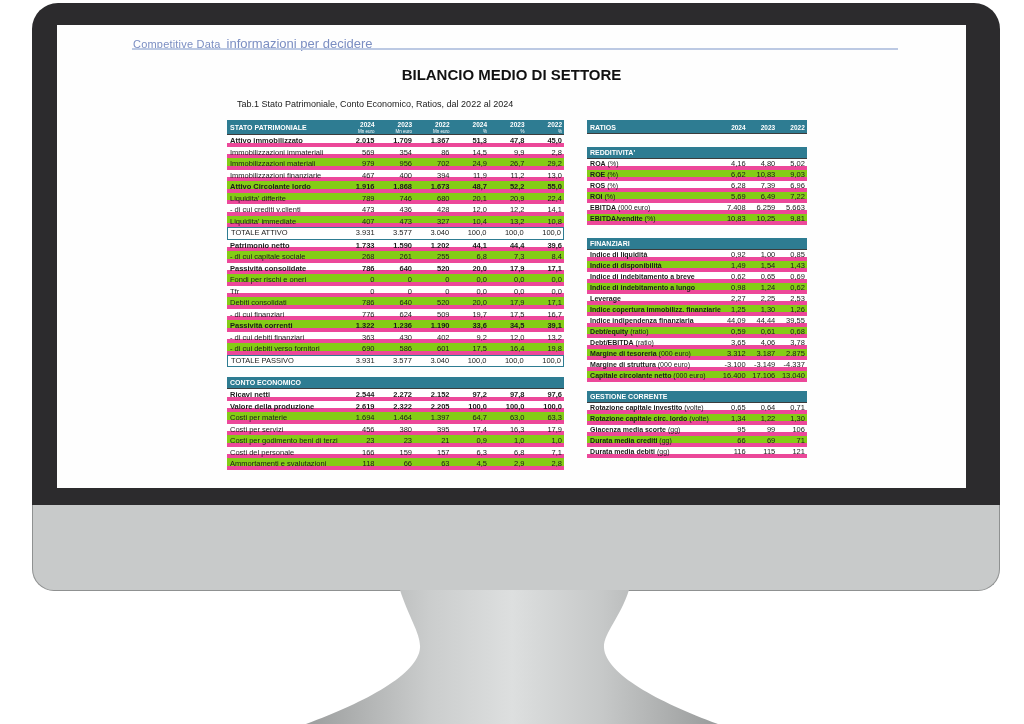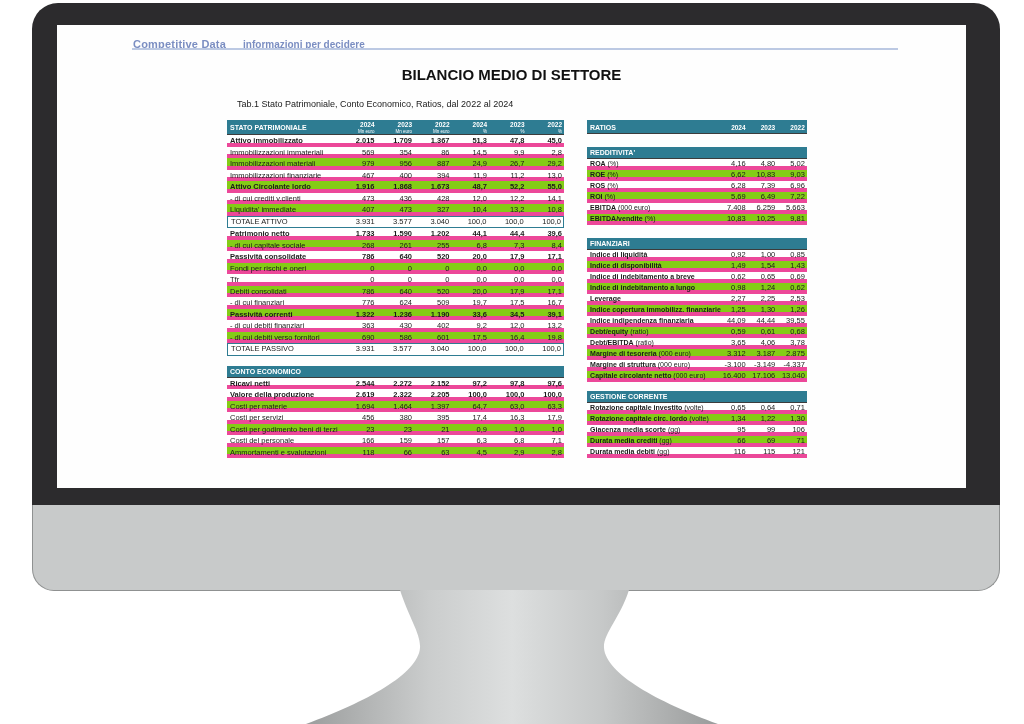--- a/index.html
+++ b/index.html
@@ -11,22 +11,22 @@
          background:#2c2b2d;border-radius:26px 26px 0 0;}
   .screen{position:absolute;left:25px;top:22px;width:909px;height:463px;
           background:#fefefe;overflow:hidden;}
   .chin{position:absolute;left:32px;top:505px;width:968px;height:86px;
         background:#c8caca;border:1px solid #8f9191;border-top:none;
         border-radius:0 0 22px 22px;}
   .stand{position:absolute;left:0;top:590px;}
 
   
   .logo{position:absolute;left:76px;top:9px;color:#7b8ec2;white-space:nowrap;}
-  .logo .brand{font-weight:bold;font-size:11px;letter-spacing:.2px;}
-  .logo .tag{font-weight:bold;font-size:10px;margin-left:17px;}
+  .logo .brand{font-weight:normal;font-size:11px;letter-spacing:.2px;}
+  .logo .tag{font-weight:normal;font-size:13px;margin-left:6px;}
   .rule{position:absolute;left:75px;top:23px;width:766px;height:2px;background:#bcc9e3;}
   .title{position:absolute;left:0;top:41px;width:100%;text-align:center;
          font-size:15px;font-weight:bold;color:#111;}
   .caption{position:absolute;left:180px;top:74px;font-size:9px;color:#1a1a1a;}
 
   .col-left{position:absolute;left:170px;top:95px;width:337px;}
   .col-right{position:absolute;left:530px;top:95px;width:220px;}
 
   
   .thead{display:flex;background:#2e7c92;color:#fff;border-bottom:1px solid #3c3c3c;}
@@ -119,21 +119,21 @@
               <div class="cell num">354</div>
               <div class="cell num">86</div>
               <div class="cell num">14,5</div>
               <div class="cell num">9,9</div>
               <div class="cell num">2,8</div>
             </div>
             <div class="row stripe">
               <div class="cell label">Immobilizzazioni materiali</div>
               <div class="cell num">979</div>
               <div class="cell num">956</div>
-              <div class="cell num">887</div>
+              <div class="cell num">702</div>
               <div class="cell num">24,9</div>
               <div class="cell num">26,7</div>
               <div class="cell num">29,2</div>
             </div>
             <div class="row">
               <div class="cell label">Immobilizzazioni finanziarie</div>
               <div class="cell num">467</div>
               <div class="cell num">400</div>
               <div class="cell num">394</div>
               <div class="cell num">11,9</div>
@@ -141,20 +141,29 @@
               <div class="cell num">13,0</div>
             </div>
             <div class="row stripe bold">
               <div class="cell label">Attivo Circolante  lordo</div>
               <div class="cell num">1.916</div>
               <div class="cell num">1.868</div>
               <div class="cell num">1.673</div>
               <div class="cell num">48,7</div>
               <div class="cell num">52,2</div>
               <div class="cell num">55,0</div>
+            </div>
+            <div class="row stripe">
+              <div class="cell label">Liquidita'  differite</div>
+              <div class="cell num">789</div>
+              <div class="cell num">746</div>
+              <div class="cell num">680</div>
+              <div class="cell num">20,1</div>
+              <div class="cell num">20,9</div>
+              <div class="cell num">22,4</div>
             </div>
             <div class="row">
               <div class="cell label"> - di cui crediti v.clienti</div>
               <div class="cell num">473</div>
               <div class="cell num">436</div>
               <div class="cell num">428</div>
               <div class="cell num">12,0</div>
               <div class="cell num">12,2</div>
               <div class="cell num">14,1</div>
             </div>

